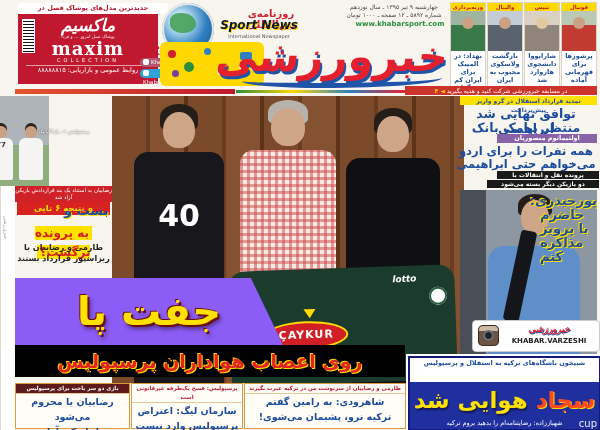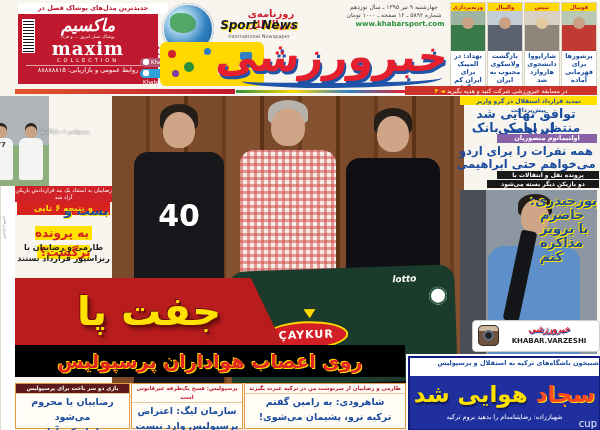--- a/index.html
+++ b/index.html
@@ -77,21 +77,21 @@
   .torso{position:absolute;border-radius:14px 14px 0 0;}
   .tee-num{position:absolute;color:#fff;font-size:30px;font-weight:bold;width:100%;text-align:center;top:46px;}
   .gingham{background:#f6ebe4;background-image:repeating-linear-gradient(0deg,rgba(205,70,70,.5) 0 3px,transparent 3px 7px),repeating-linear-gradient(90deg,rgba(205,70,70,.5) 0 3px,transparent 3px 7px);}
   .green-jersey{position:absolute;left:118px;top:172px;width:226px;height:115px;background:#1b3b2c;border-radius:16px 16px 6px 6px;transform:rotate(-2deg);}
   .lotto{position:absolute;right:38px;top:8px;color:#fff;font-size:9px;font-style:italic;font-weight:bold;direction:ltr;}
   .crest{position:absolute;right:8px;top:22px;width:18px;height:18px;border-radius:50%;background:#fff;box-shadow:0 0 0 2px #2a5a40 inset;}
   .caykur{position:absolute;right:108px;top:52px;width:80px;height:24px;background:#d21f26;border:2px solid #ffd900;border-radius:50%;color:#fff;font-size:11px;font-weight:bold;text-align:center;line-height:24px;letter-spacing:1px;direction:ltr;}
   .leaf{position:absolute;right:140px;top:40px;width:0;height:0;border-left:6px solid transparent;border-right:6px solid transparent;border-top:9px solid #ffd900;}
 
   
-  .band-main{left:15px;top:278px;width:268px;height:67px;background:#b91c1c;clip-path:polygon(0 0,88% 0,100% 100%,0 100%);}
+  .band-main{left:15px;top:278px;width:268px;height:67px;background:#8b5cf6;clip-path:polygon(0 0,88% 0,100% 100%,0 100%);}
   .band-main span{display:block;text-align:center;font-size:40px;font-weight:bold;color:#ffe100;line-height:67px;text-shadow:2px 2px 0 #6d0d0d,-1px -1px 0 #6d0d0d,3px 4px 4px rgba(0,0,0,.45);}
   .band-sub{left:15px;top:345px;width:390px;height:32px;background:#000000;}
   .band-sub span{display:block;text-align:center;font-size:19px;font-weight:bold;color:#e0241f;line-height:32px;text-shadow:1px 1px 0 #ffd900,-1px -1px 0 #ffd900,2px 2px 3px rgba(0,0,0,.35);}
   .yellow-strip{left:460px;top:96px;width:137px;height:9px;background:#ffe100;color:#1b4c9e;font-size:6px;font-weight:bold;text-align:center;line-height:9px;}
   .rc-h{color:#1b4c9e;font-weight:bold;text-align:center;}
   .rc-h1a{left:455px;top:106px;width:142px;font-size:12.5px;}
   .rc-h1b{left:455px;top:120px;width:142px;font-size:12.5px;}
   .purple{left:497px;top:134px;width:100px;height:9px;background:#8a62a8;color:#fff;font-size:6.5px;font-weight:bold;text-align:center;line-height:9px;}
   .rc-h2a{left:455px;top:144px;width:142px;font-size:11.5px;}
   .rc-h2b{left:455px;top:157px;width:142px;font-size:11.5px;}
@@ -101,21 +101,21 @@
   .bag{position:absolute;left:52px;top:40px;width:16px;height:92px;background:#15161a;transform:rotate(12deg);border-radius:4px;}
   .ph-overlay{left:540px;top:194px;width:57px;text-align:left;color:#1b4c9e;font-weight:bold;font-size:13px;line-height:14px;text-shadow:1px 1px 0 #ffe100,-1px -1px 0 #ffe100;}
   .ig-badge{left:472px;top:320px;width:126px;height:30px;background:#fff;border:1px solid #ccc;border-radius:4px;}
   .ig-icon{position:absolute;right:100px;top:4px;width:21px;height:21px;border-radius:5px;background:linear-gradient(180deg,#cbb9a4 0 30%,#6d5340 30%);box-shadow:0 0 0 1px #3a2c20 inset;}
   .ig-icon::after{content:"";position:absolute;left:5px;top:5px;width:11px;height:11px;border-radius:50%;background:radial-gradient(circle,#222 35%,#7d8ba0 60%,#3a2c20 75%);}
   .ig-handle{position:absolute;right:2px;top:16px;width:96px;font-size:7px;font-weight:bold;color:#222;text-align:center;direction:ltr;}
   .ig-logo{position:absolute;right:10px;top:3px;width:80px;font-size:9px;font-weight:bold;font-style:italic;color:#e5202e;text-align:center;text-shadow:1px 1px 0 #1f54a8;}
 
   
   .blue-box{left:408px;top:356px;width:189px;height:71px;background:#1f2f9e;border:2px solid #11197a;box-shadow:0 0 0 2px #fff;}
-  .bb-top{height:18px;background:#fff;color:#1b4c9e;font-size:6.5px;font-weight:bold;line-height:11px;}
+  .bb-top{height:24px;background:#fff;color:#1b4c9e;font-size:6.5px;font-weight:bold;text-align:center;line-height:11px;}
   .bb-main{text-align:center;font-size:23px;font-weight:bold;line-height:36px;text-shadow:1px 2px 2px rgba(0,0,0,.5);}
   .bb-w1{color:#ff4a1e;text-shadow:1px 1px 0 #ffd900;}
   .bb-w2{color:#ffe100;}
   .bb-bot{color:#fff;font-size:6.5px;text-align:center;line-height:10px;}
   .cupmark{position:absolute;right:2px;bottom:0;color:#fff;font-size:10px;direction:ltr;opacity:.9;}
 
   
   .bx{top:383px;height:44px;background:#fffdf6;border:1px solid #e09a3e;box-shadow:0 0 0 1px #fff inset;}
   .bx .hd{font-size:5.5px;color:#c0182f;font-weight:bold;text-align:center;line-height:9px;border-bottom:1px solid #e8c79a;}
   .bx .bd{font-size:9.5px;color:#1b4c9e;font-weight:bold;text-align:center;line-height:15px;}

